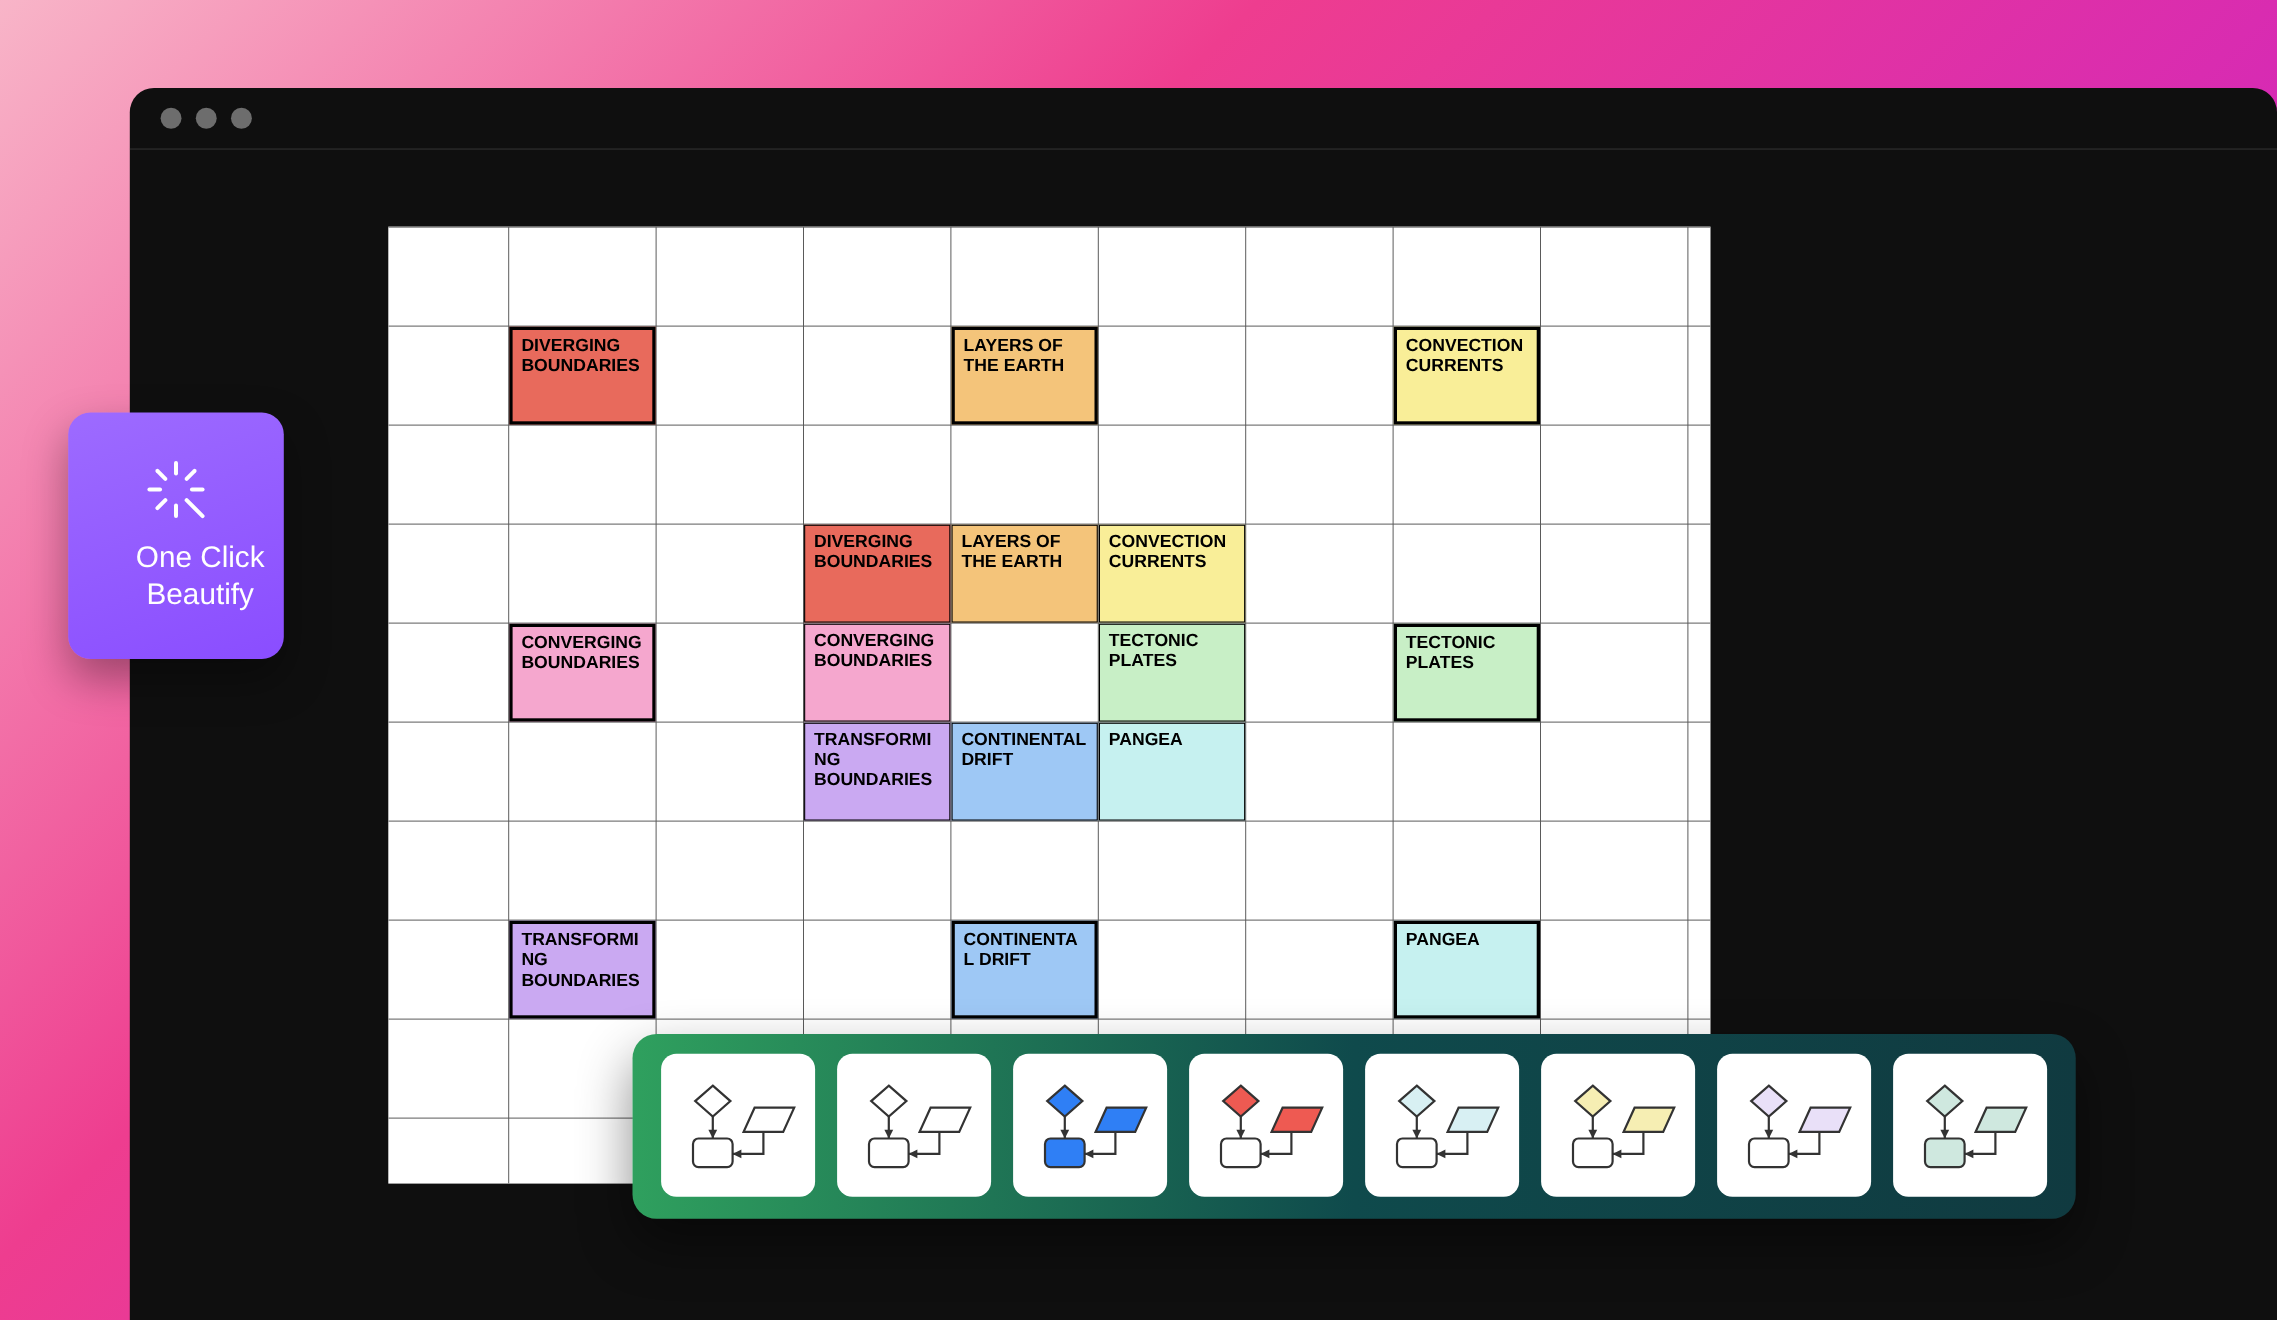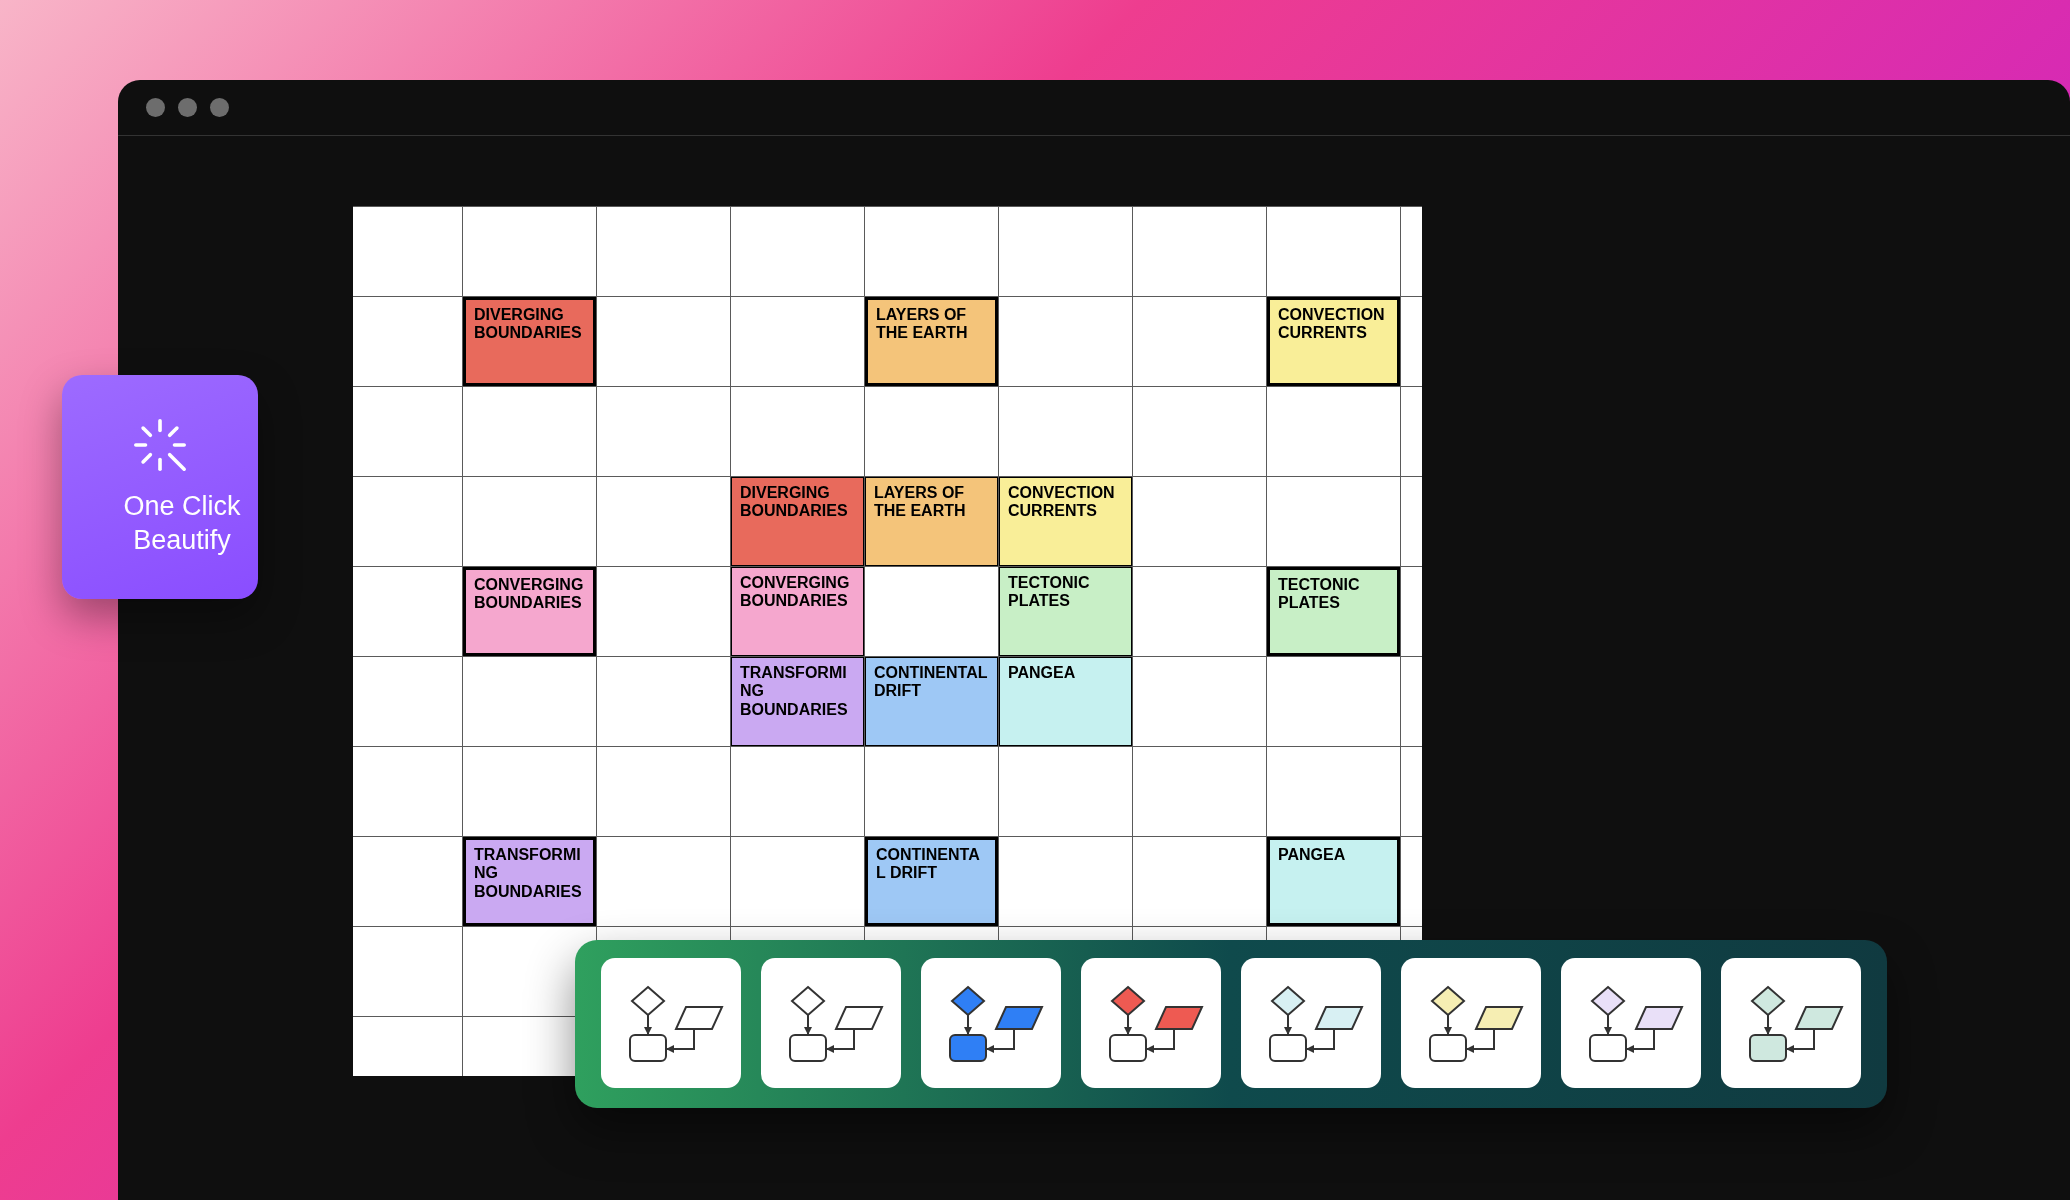--- a/index.html
+++ b/index.html
@@ -33,21 +33,21 @@
   }
   .dot {
     width: 19px; height: 19px; border-radius: 50%;
     background: #6d6d6d;
   }
 
   
   .canvas-wrap {
     position: relative;
     margin: 70px 0 0 235px;
-    width: 1069px;
+    width: 1202px;
     height: 870px;
     background: #fff;
     overflow: hidden;
   }
   .grid-bg {
     position: absolute; inset: 0;
     background-image:
       linear-gradient(#5a5a5a 1px, transparent 1px),
       linear-gradient(90deg, #5a5a5a 1px, transparent 1px);
     background-size: 134px 90px;

